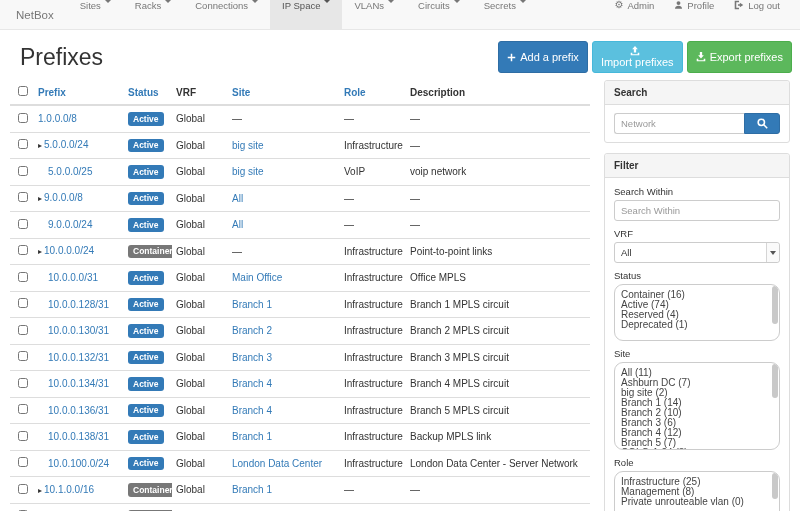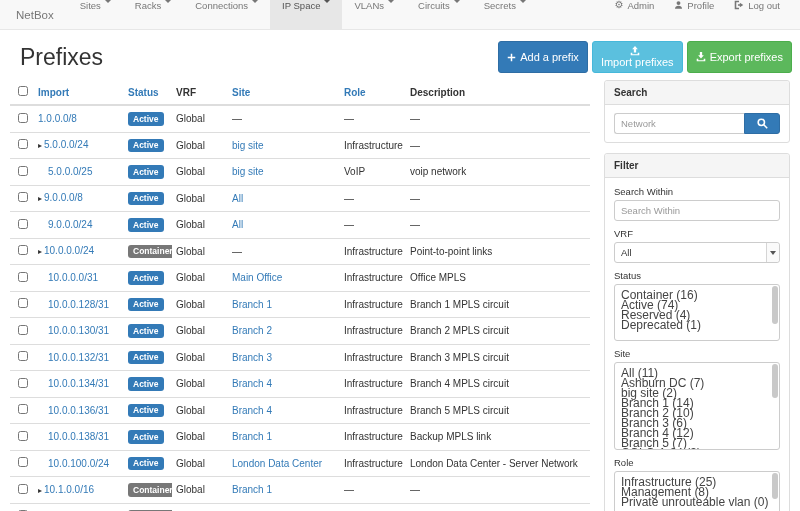--- a/index.html
+++ b/index.html
@@ -72,22 +72,22 @@
   .input-group .text-input { border-radius:3px 0 0 3px; border-right:none; flex:1; }
   .search-btn { width:36px; height:21px; background:#337ab7; border:1px solid #2e6da4;
     border-radius:0 3px 3px 0; display:flex; align-items:center; justify-content:center; cursor:pointer; }
   .select-box { position:relative; height:21px; border:1px solid #ccc; border-radius:3px;
     font-size:9.5px; display:flex; align-items:center; padding:0 6px; background:#fff; }
   .select-arrow { position:absolute; right:0; top:0; bottom:0; width:13px;
     border-left:1px solid #d5d5d5; background:#fafafa; display:flex; align-items:center;
     justify-content:center; border-radius:0 3px 3px 0; }
   .select-arrow:after { content:""; width:0; height:0; border-left:3px solid transparent;
     border-right:3px solid transparent; border-top:4px solid #555; }
-  .listbox { position:relative; border:1px solid #ccc; border-radius:3px; background:#fff;
-    padding:5px 10px 3px 6px; font-size:12px; color:#444; overflow:hidden; }
+  .listbox { position:relative; border:1px solid #ccc; border-radius:9px; background:#fff;
+    padding:5px 10px 3px 6px; font-size:10px; color:#444; overflow:hidden; }
   .listbox .opt { line-height:10px; white-space:nowrap; }
   .lb-status { height:57px; }
   .lb-site   { height:88px; }
   .lb-role   { height:60px; }
   .thumb { position:absolute; top:1px; right:1px; width:6px; border-radius:3px;
     background:#c9c9c9; }
   .lb-status .thumb { height:38px; }
   .lb-site .thumb { height:34px; }
   .lb-role .thumb { height:26px; }
 </style>
@@ -195,21 +195,21 @@
             <col class="c-prefix">
             <col class="c-status">
           <col class="c-vrf">
             <col class="c-site">
             <col class="c-role">
             <col>
         </colgroup>
         <thead>
           <tr>
             <th><input type="checkbox" style=""></th>
-            <th><a href="#" class="sort-link">Import</a></th>
+            <th><a href="#" class="sort-link">Prefix</a></th>
             <th><a href="#" class="sort-link">Status</a></th>
             <th><span>VRF</span></th>
             <th><a href="#" class="sort-link">Site</a></th>
             <th><a href="#" class="sort-link">Role</a></th>
             <th><span>Description</span></th>
           </tr>
         </thead>
         <tbody>
             <tr>
               <td><input type="checkbox" style=""></td>

